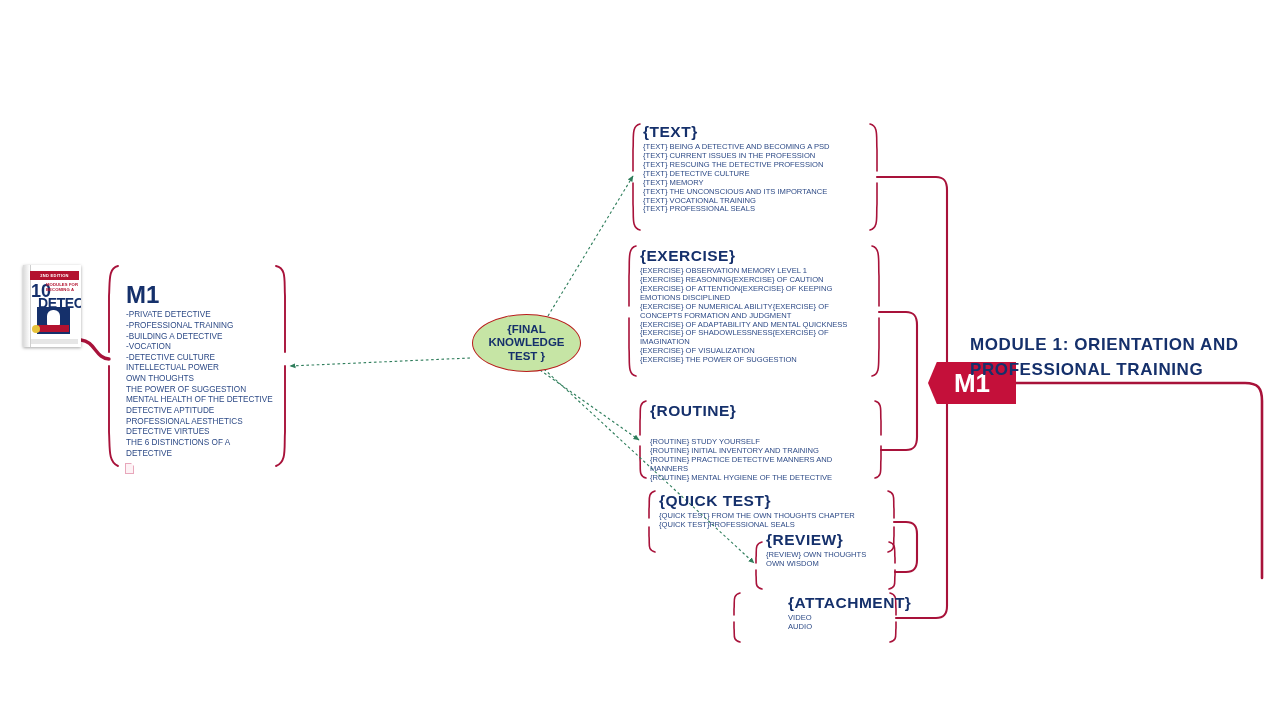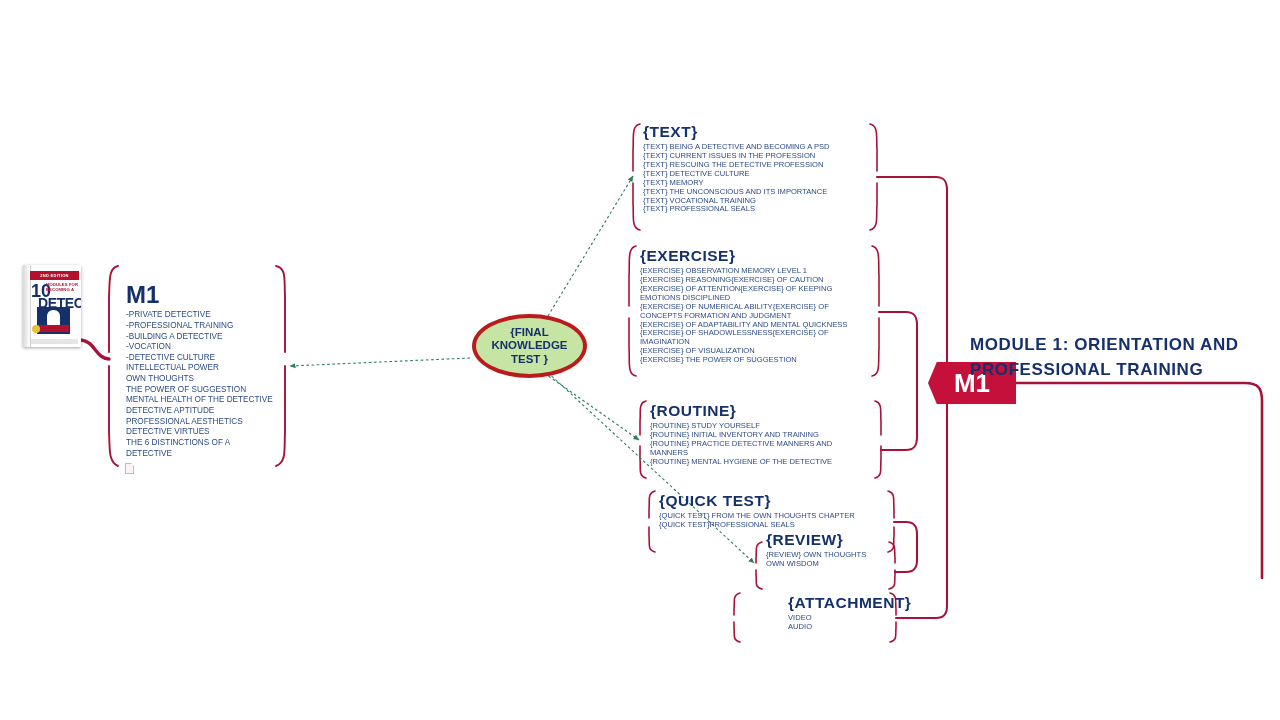--- a/index.html
+++ b/index.html
@@ -31,38 +31,38 @@
   #text-node{left:643px;top:124px;width:232px;}
   #text-node .node-title{font-size:15.5px;}
   #text-node .node-list{font-size:7.6px;margin-top:3px;}
 
   #exercise-node{left:640px;top:248px;width:228px;height:125px;overflow:hidden;}
   #exercise-node .node-title{font-size:15.5px;}
   #exercise-node .node-list{font-size:7.6px;margin-top:3px;}
 
   #routine-node{left:650px;top:403px;width:222px;}
   #routine-node .node-title{font-size:15.5px;}
-  #routine-node .node-list{font-size:7.6px;margin-top:3px;}
+  #routine-node .node-list{font-size:7.6px;margin-top:19px;}
 
   #quicktest-node{left:659px;top:493px;width:226px;}
   #quicktest-node .node-title{font-size:15.5px;}
   #quicktest-node .node-list{font-size:7.6px;margin-top:3px;}
 
   #review-node{left:766px;top:532px;width:120px;}
   #review-node .node-title{font-size:15.5px;}
   #review-node .node-list{font-size:7.6px;margin-top:3px;}
 
   #attachment-node{left:788px;top:595px;width:146px;}
   #attachment-node .node-title{font-size:15.5px;}
   #attachment-node .node-list{font-size:7.6px;margin-top:3px;}
 
   
   #final-test{
     position:absolute;left:472px;top:314px;width:107px;height:56px;
-    border-radius:50%;background:#c6e5a5;border:4px solid #b91c1c;
+    border-radius:50%;background:#c6e5a5;border:1px solid #b91c1c;
     display:flex;align-items:center;justify-content:center;text-align:center;
   }
   #final-test span{
     color:#15306b;font-weight:bold;font-size:11.5px;line-height:1.14;
     display:block;width:100%;
   }
 
   
   #module-badge{
     position:absolute;left:928px;top:362px;width:88px;height:42px;

